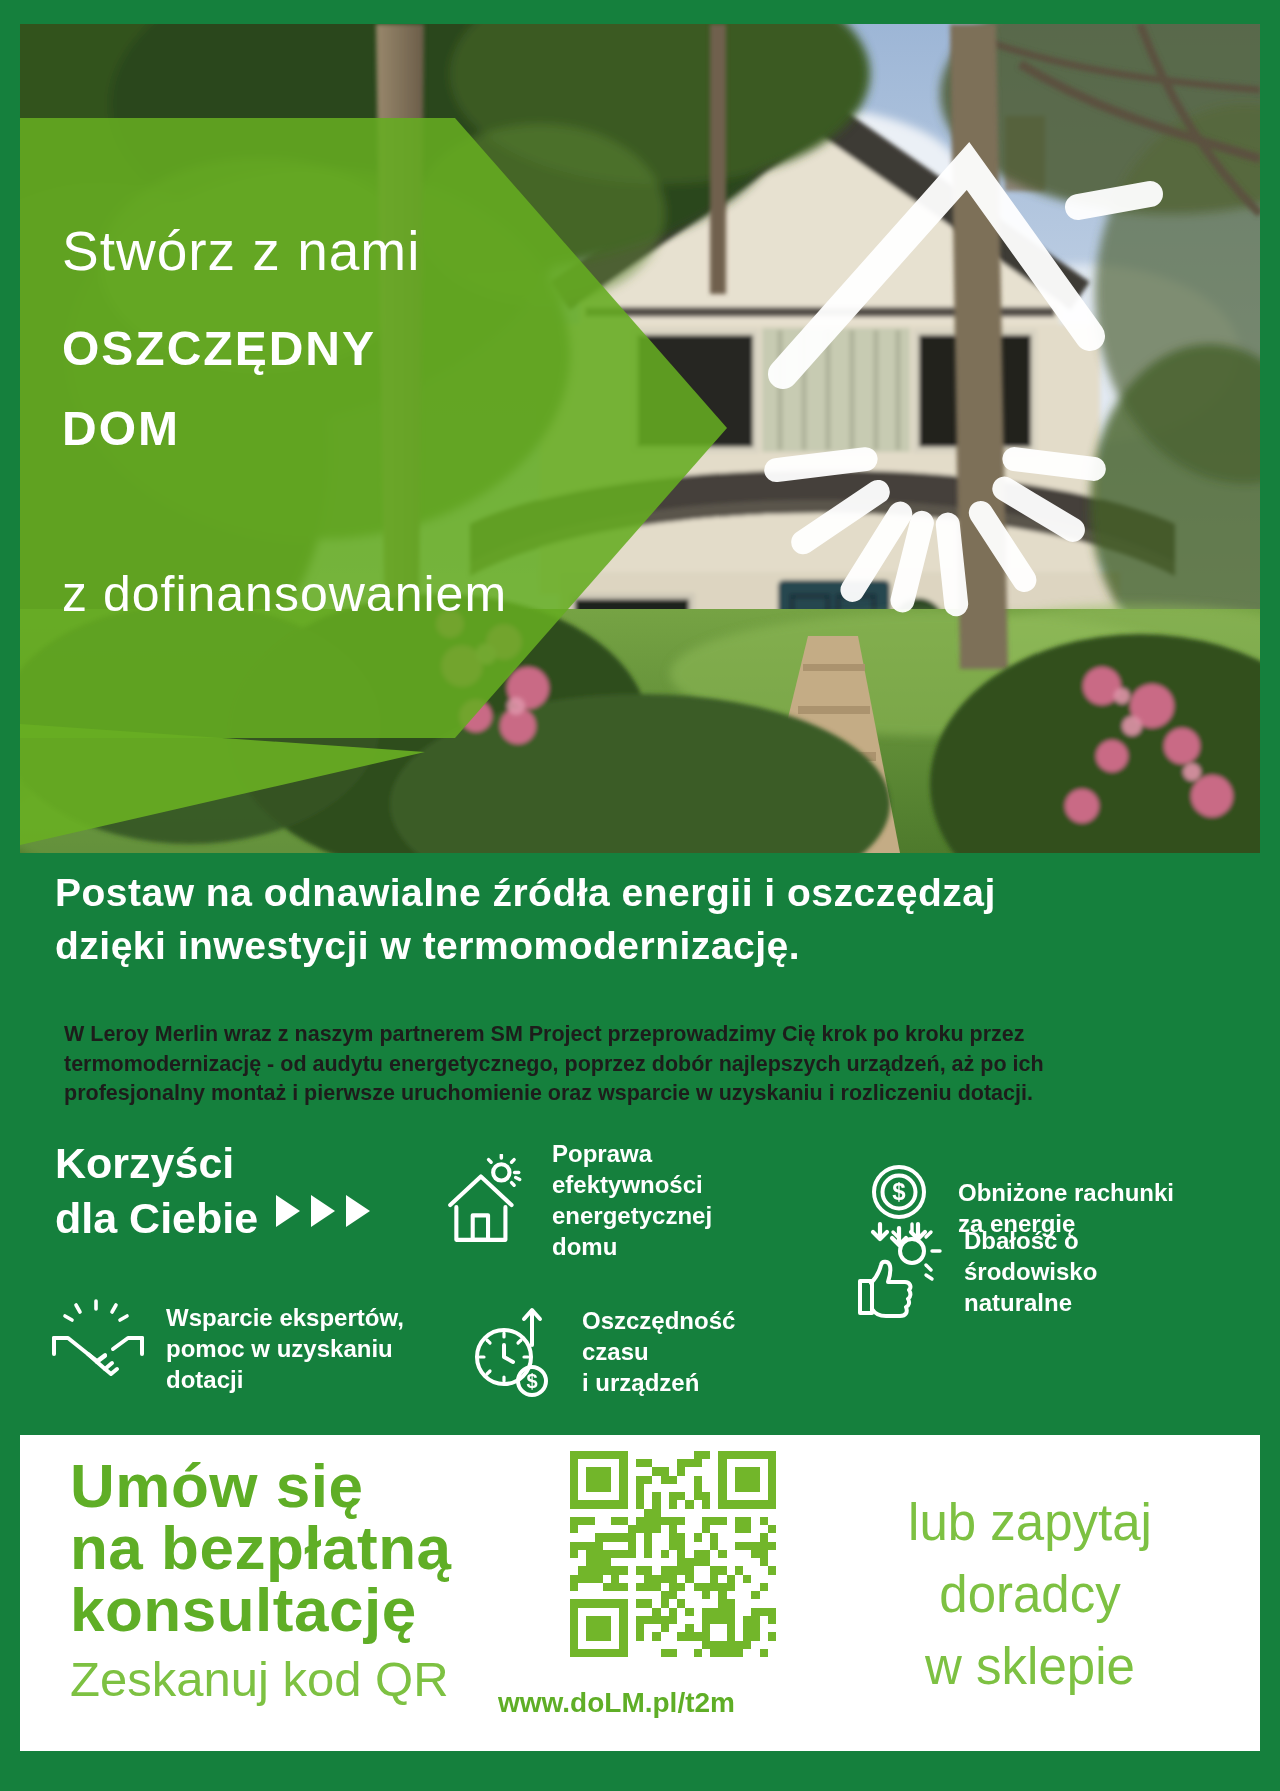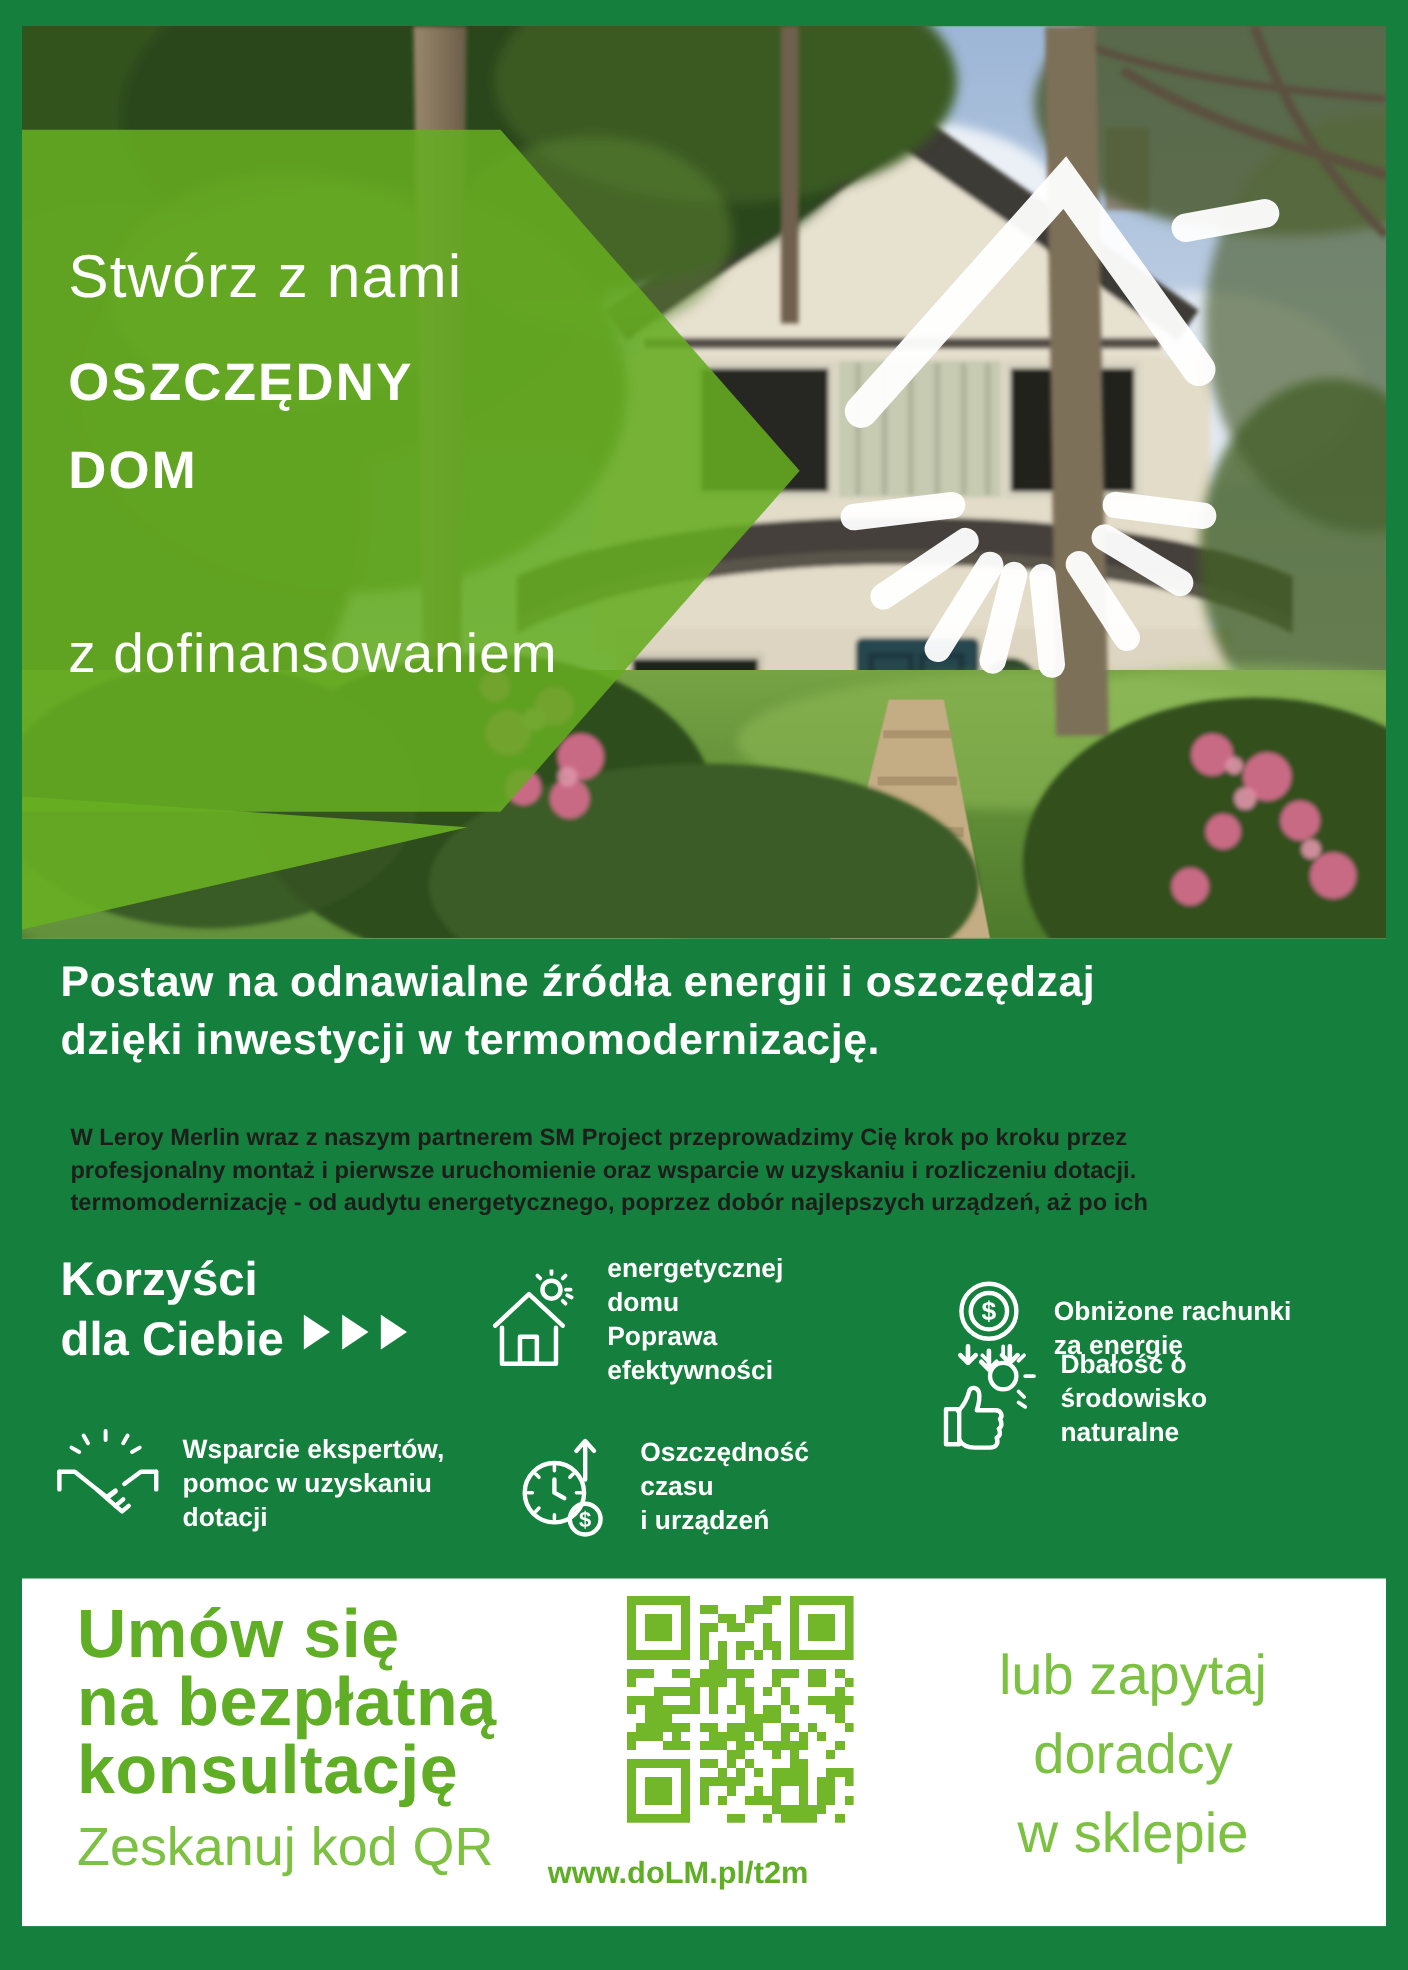--- a/index.html
+++ b/index.html
@@ -213,22 +213,22 @@
       <div class="hero-sub">z dofinansowaniem</div>
     </div>
   </div>
 
   <div class="intro-heading">
     <div>Postaw na odnawialne źródła energii i oszczędzaj</div>
     <div>dzięki inwestycji w termomodernizację.</div>
   </div>
   <div class="intro-body">
     <div>W Leroy Merlin wraz z naszym partnerem SM Project przeprowadzimy Cię krok po kroku przez</div>
+    <div>termomodernizację - od audytu energetycznego, poprzez dobór najlepszych urządzeń, aż po ich</div>
     <div>profesjonalny montaż i pierwsze uruchomienie oraz wsparcie w uzyskaniu i rozliczeniu dotacji.</div>
-    <div>termomodernizację - od audytu energetycznego, poprzez dobór najlepszych urządzeń, aż po ich</div>
   </div>
 
   <div class="benefits-heading">
     <div>Korzyści</div>
     <div class="line2">
       <span>dla Ciebie</span>
       <span class="tri-arrows">
         <svg width="24" height="32" viewBox="0 0 24 32">
             <polygon points="0,0 24,16 0,32" fill="#fff"></polygon>
           </svg>
@@ -253,22 +253,22 @@
           <line x1="60" y1="4" x2="60" y2="1"></line>
             <line x1="50" y1="8" x2="47.5" y2="5.5"></line>
           <line x1="70" y1="8" x2="72.5" y2="5.5"></line>
             <line x1="73" y1="18" x2="77" y2="18"></line>
           <line x1="70" y1="28" x2="72.5" y2="30.5"></line>
             <line x1="74" y1="23" x2="78" y2="25"></line>
         </g>
       </svg>
     </div>
     <div class="txt">
+      <div>Poprawa efektywności</div>
       <div>energetycznej domu</div>
-      <div>Poprawa efektywności</div>
     </div>
   </div>
 
   <div class="benefit b2">
     <div class="icon-box">
       <svg width="78" height="92" viewBox="0 0 78 92" class="icon-stroke" stroke-width="4">
         <circle cx="39" cy="30" r="25"></circle>
         <circle cx="39" cy="30" r="16.5"></circle>
         <text x="39" y="38" text-anchor="middle" font-size="24" font-weight="bold" fill="#fff" stroke="none" font-family="Liberation Sans, sans-serif">$</text>
         <g stroke-width="4.2">

